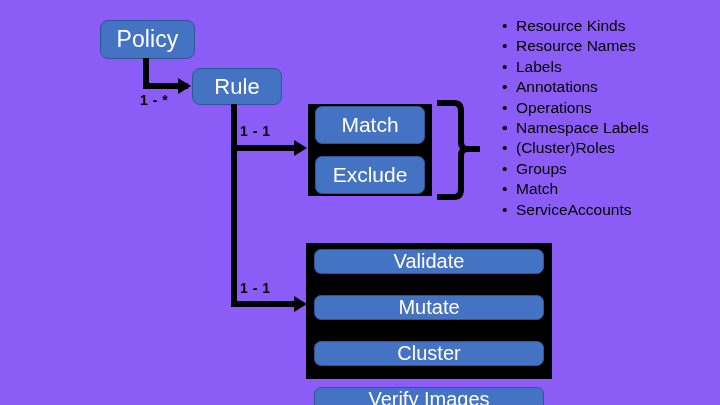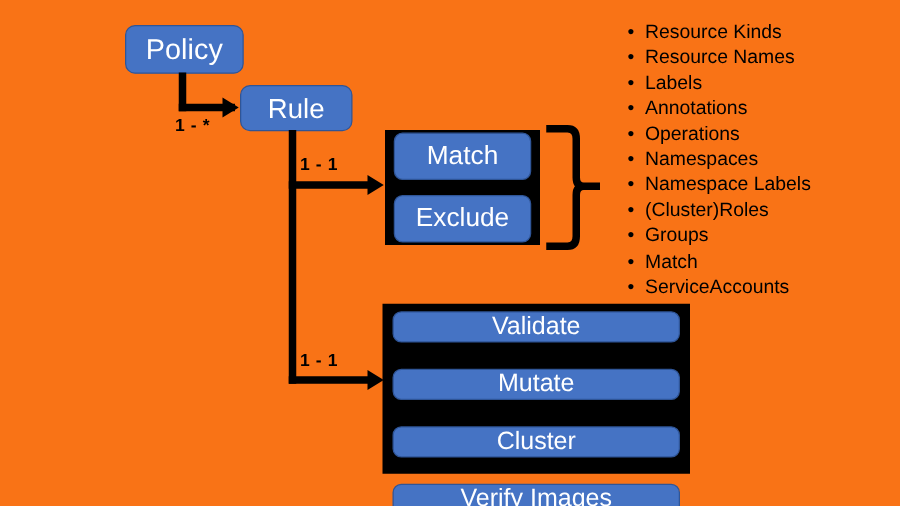--- a/index.html
+++ b/index.html
@@ -7,21 +7,21 @@
     padding: 0;
     background: #ffffff;
   }
   body {
     font-family: "Liberation Sans", sans-serif;
   }
   #canvas {
     position: relative;
     width: 720px;
     height: 405px;
-    background: #f97316;
+    background: #8b5cf6;
     overflow: hidden;
   }
 
   
   .node {
     position: absolute;
     background: #4573C4;
     border: 1.5px solid #2F5597;
     border-radius: 8px;
     color: #ffffff;
@@ -214,21 +214,20 @@
     <li>
       <span class="bullet-dot">•</span>
       <span>Annotations</span>
     </li>
     <li>
       <span class="bullet-dot">•</span>
       <span>Operations</span>
     </li>
     <li>
       <span class="bullet-dot">•</span>
-      <span>Namespaces</span>
     </li>
     <li>
       <span class="bullet-dot">•</span>
       <span>Namespace Labels</span>
     </li>
     <li>
       <span class="bullet-dot">•</span>
       <span>(Cluster)Roles</span>
     </li>
     <li>

